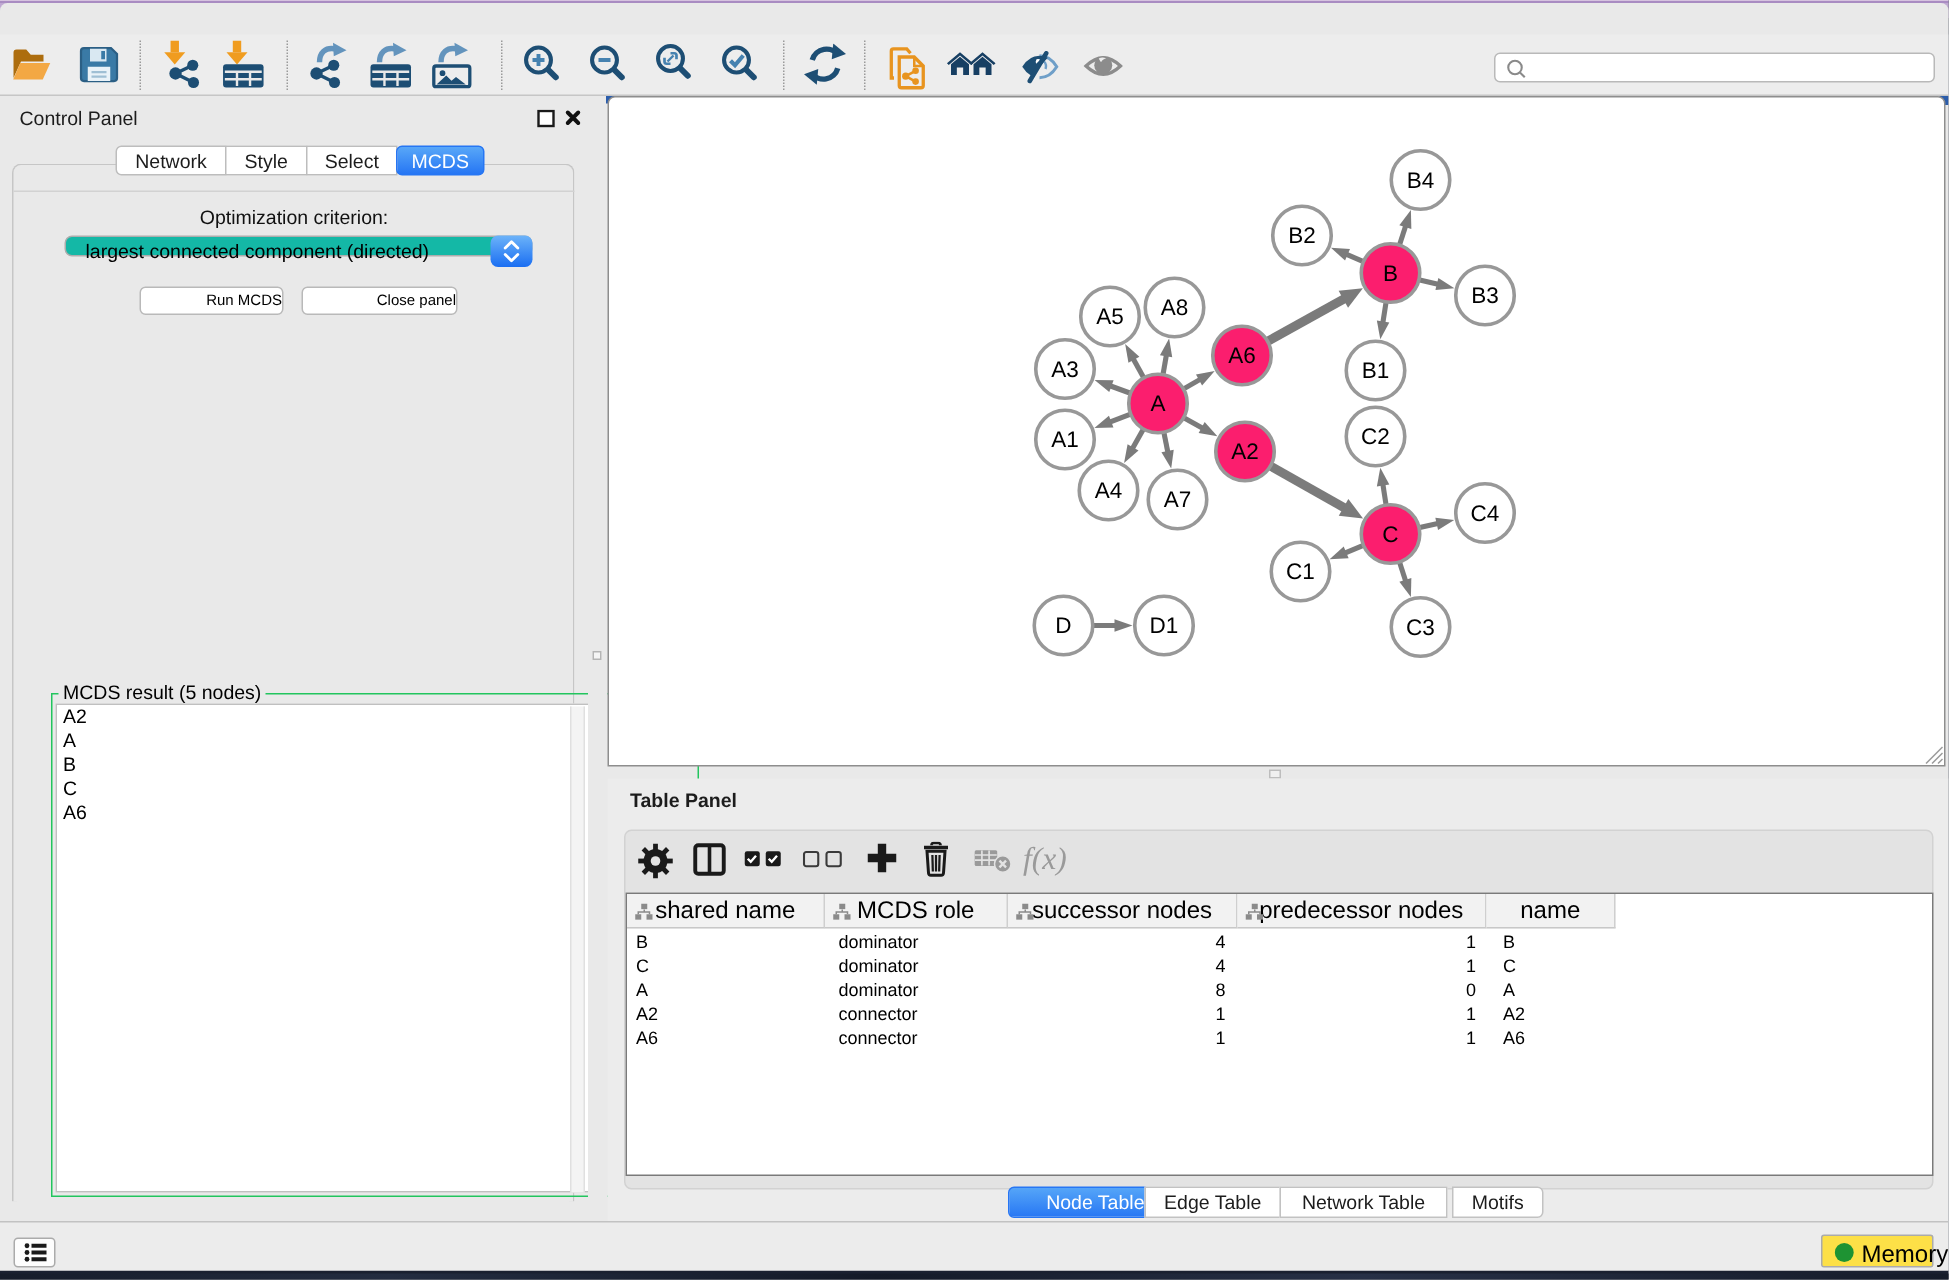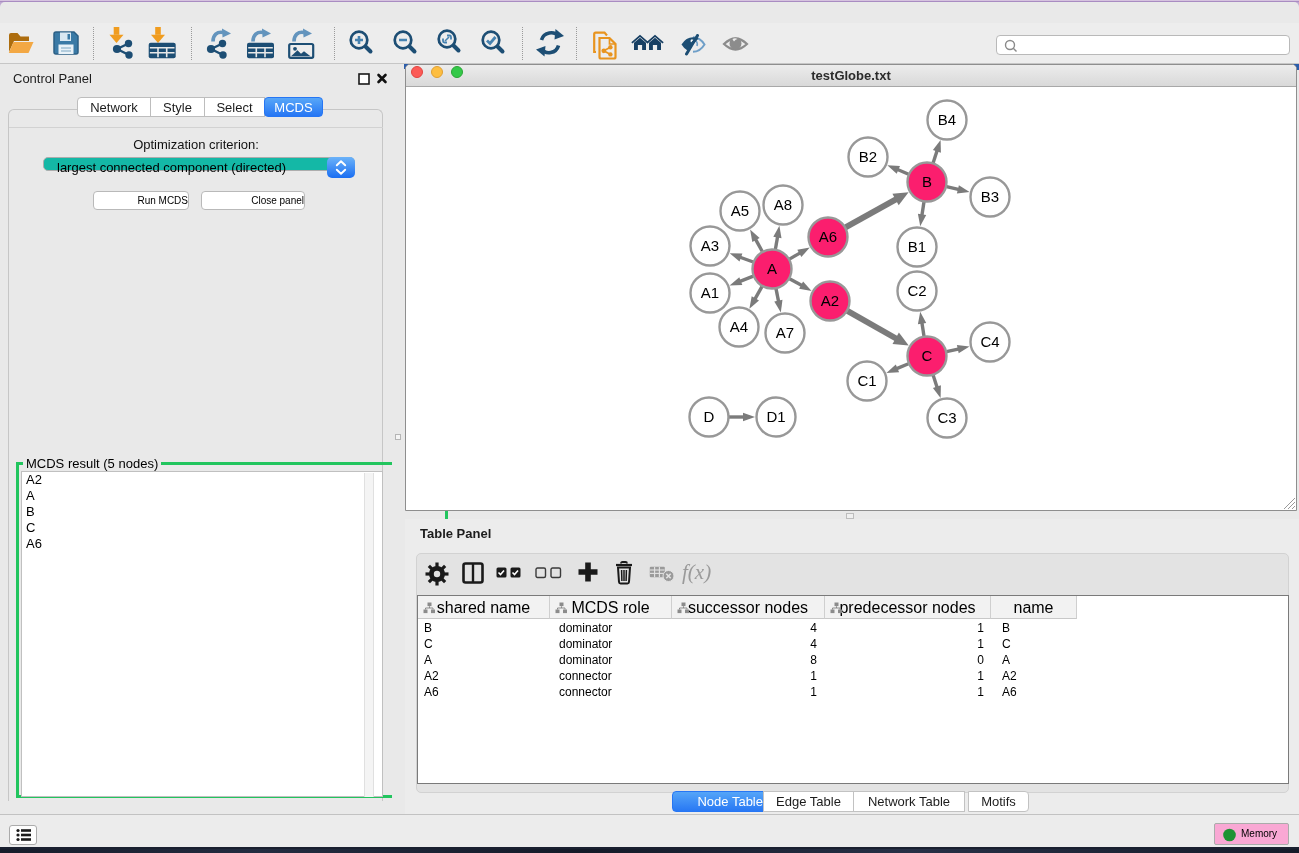--- a/index.html
+++ b/index.html
@@ -39,22 +39,22 @@
 .segblue { background:linear-gradient(#58a7f8,#2676f4); color:#fff; border:1px solid #2676f4; border-radius:4px; }
 
 #combo { position:absolute; left:43px; top:93px; width:312px; height:14px;
   background:#14b8a6; border:1px solid #adadad; border-radius:5px; }
 #combo .txt { position:absolute; left:13px; top:2px; font-size:13px; color:#000; }
 #combo .cap { position:absolute; right:-1px; top:-1px; width:28px; height:21px;
   background:linear-gradient(#6cb3f9,#1a6ef2); border-radius:5px; }
 .btn { position:absolute; height:19px; background:#fff; border:1px solid #b9b9b9;
   border-radius:4px; font-size:10px; color:#000; text-align:right; line-height:17px; }
 
-#fset { position:absolute; left:16px; top:398px; width:432px; height:336px;
-  border:3px solid #22c55e; }
+#fset { position:absolute; left:34px; top:398px; width:432px; height:336px;
+  border:1px solid #22c55e; }
 #fset .lbl { position:absolute; left:4px; top:-9px; background:#e9e9e9; padding:0 3px;
   font-size:13px; color:#000; }
 #listbox { position:absolute; left:2px; top:6px; width:362px; height:326px;
   background:#fff; border:1px solid #c0c0c0; font-size:13px; color:#000; }
 #listbox .item { padding-left:4px; height:16px; line-height:16px; }
 #lbscroll { position:absolute; right:8px; top:1px; width:10px; height:324px;
   background:#f4f4f4; border-left:1px solid #e0e0e0; border-right:1px solid #e0e0e0;}
 
 #vsplit { left:392px; top:62px; width:13px; height:750px; background:#e9e9e9; }
 #vsplitgrip { position:absolute; left:3px; top:370px; width:6px; height:6px;
@@ -81,21 +81,21 @@
 .tr { position:absolute; height:16px; font-size:12px; color:#000; line-height:16px; }
 .cell { position:absolute; }
 .num { text-align:right; }
 
 .btab { position:absolute; top:272px; height:21px; background:#fff; border:1px solid #c2c2c2;
   font-size:13px; color:#1c1c1c; text-align:center; line-height:20px; }
 
 #statusbar { left:0; top:812px; width:1299px; height:35px; background:#ececec;
   border-top:1px solid #c2c2c2; }
 #memorybtn { position:absolute; right:10px; top:8px; width:75px; height:22px;
-  background:#f9a8d4; border:1px solid #ababab; border-radius:2px; font-size:10px; color:#000; }
+  background:#fde047; border:1px solid #ababab; border-radius:2px; font-size:16px; color:#000; }
 #listbtn { position:absolute; left:9px; top:10px; width:28px; height:20px;
   background:#fdfdfd; border:1px solid #ababab; border-radius:3px; }
 .icon { position:absolute; }
 </style>
 </head>
 <body>
 <div id="app">
   <div id="topstrip" class="abs"></div>
   <div id="win" class="abs">
     <div id="toolbar" class="abs">
@@ -274,26 +274,20 @@
           <div id="lbscroll"></div>
         </div>
       </div>
     </div>
     <div id="vsplit" class="abs">
         <div id="vsplitgrip"></div>
       </div>
     <div class="abs" style="left:404px;top:62px;width:6px;height:5px;background:#2b5dab;"></div>
     <div class="abs" style="left:1293px;top:62px;width:6px;height:6px;background:#2b5dab;"></div>
     <div id="netwin" class="abs">
-      <div id="nettitle">
-        <div class="tl2" style="left:5px;background:#fc5b57;border:1px solid #e2443f;"></div>
-        <div class="tl2" style="left:25px;background:#fdbe41;border:1px solid #e0a033;"></div>
-        <div class="tl2" style="left:45px;background:#34c949;border:1px solid #2aa636;"></div>
-        <div class="title">testGlobe.txt</div>
-      </div>
       <div id="netcanvas">
         <svg width="890" height="422" style="position:absolute;left:0;top:0">
 <g stroke="#7b7b7b" fill="#7b7b7b">
 <line x1="356.3" y1="164.5" x2="349.2" y2="151.6" stroke-width="3.4"></line>
 <polygon points="344.1,142.4 353.6,150.9 346.3,154.9" stroke="none"></polygon>
 <line x1="369.4" y1="162.3" x2="371.7" y2="149.0" stroke-width="3.4"></line>
 <polygon points="373.4,138.7 375.5,151.2 367.3,149.8" stroke="none"></polygon>
 <line x1="347.2" y1="175.0" x2="333.5" y2="170.0" stroke-width="3.4"></line>
 <polygon points="323.7,166.3 336.4,166.5 333.5,174.4" stroke="none"></polygon>
 <line x1="347.3" y1="189.2" x2="333.4" y2="194.6" stroke-width="3.4"></line>

